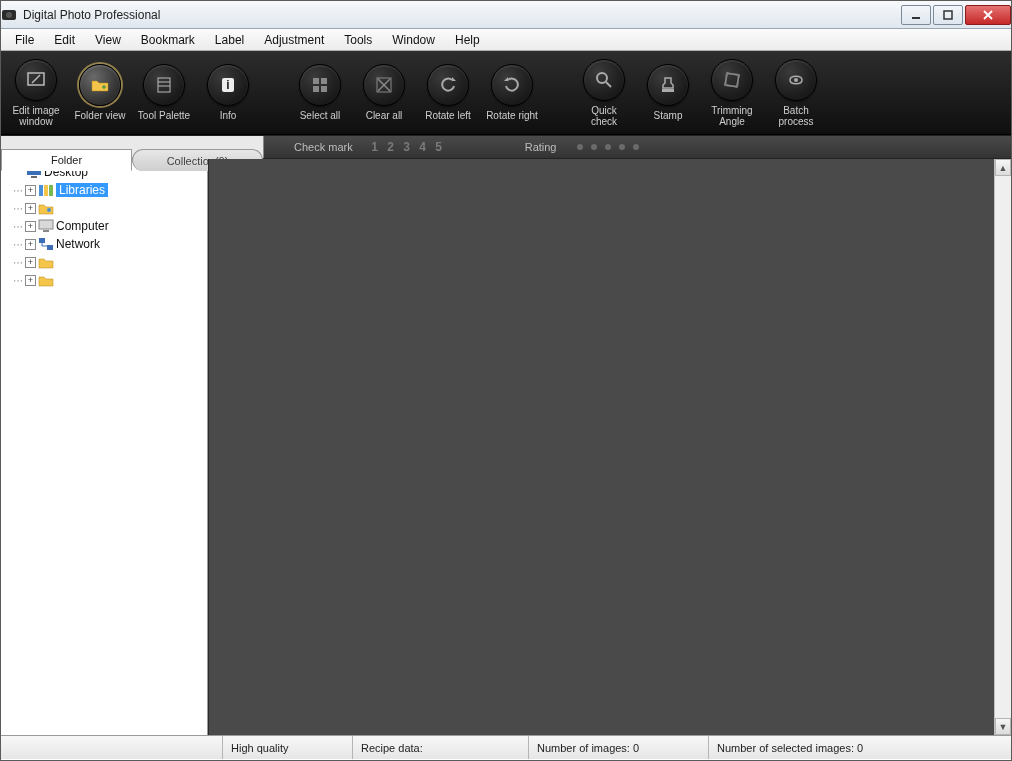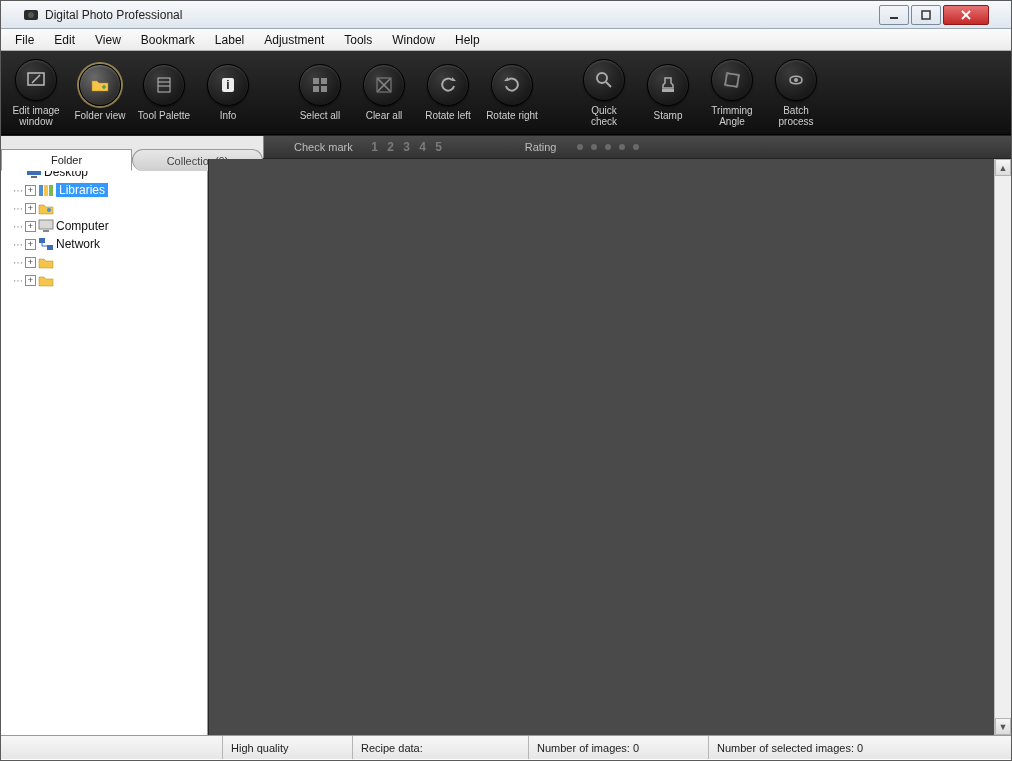--- a/index.html
+++ b/index.html
@@ -13,21 +13,21 @@
     border: 1px solid #5a5a5a;
   }
 
   
   .titlebar {
     height: 28px;
     background: linear-gradient(to bottom, #f7f9fb, #dfe6ee);
     border-bottom: 1px solid #9aa7b5;
     display: flex;
     align-items: center;
-    padding: 0 22px;
+    padding: 0 0;
   }
   .titlebar .app-icon {
     width: 16px; height: 16px;
     margin-right: 6px;
     display: flex; align-items: center; justify-content: center;
   }
   .titlebar .title-text {
     flex: 0 0 auto;
     font-size: 12px;
     color: #222;

